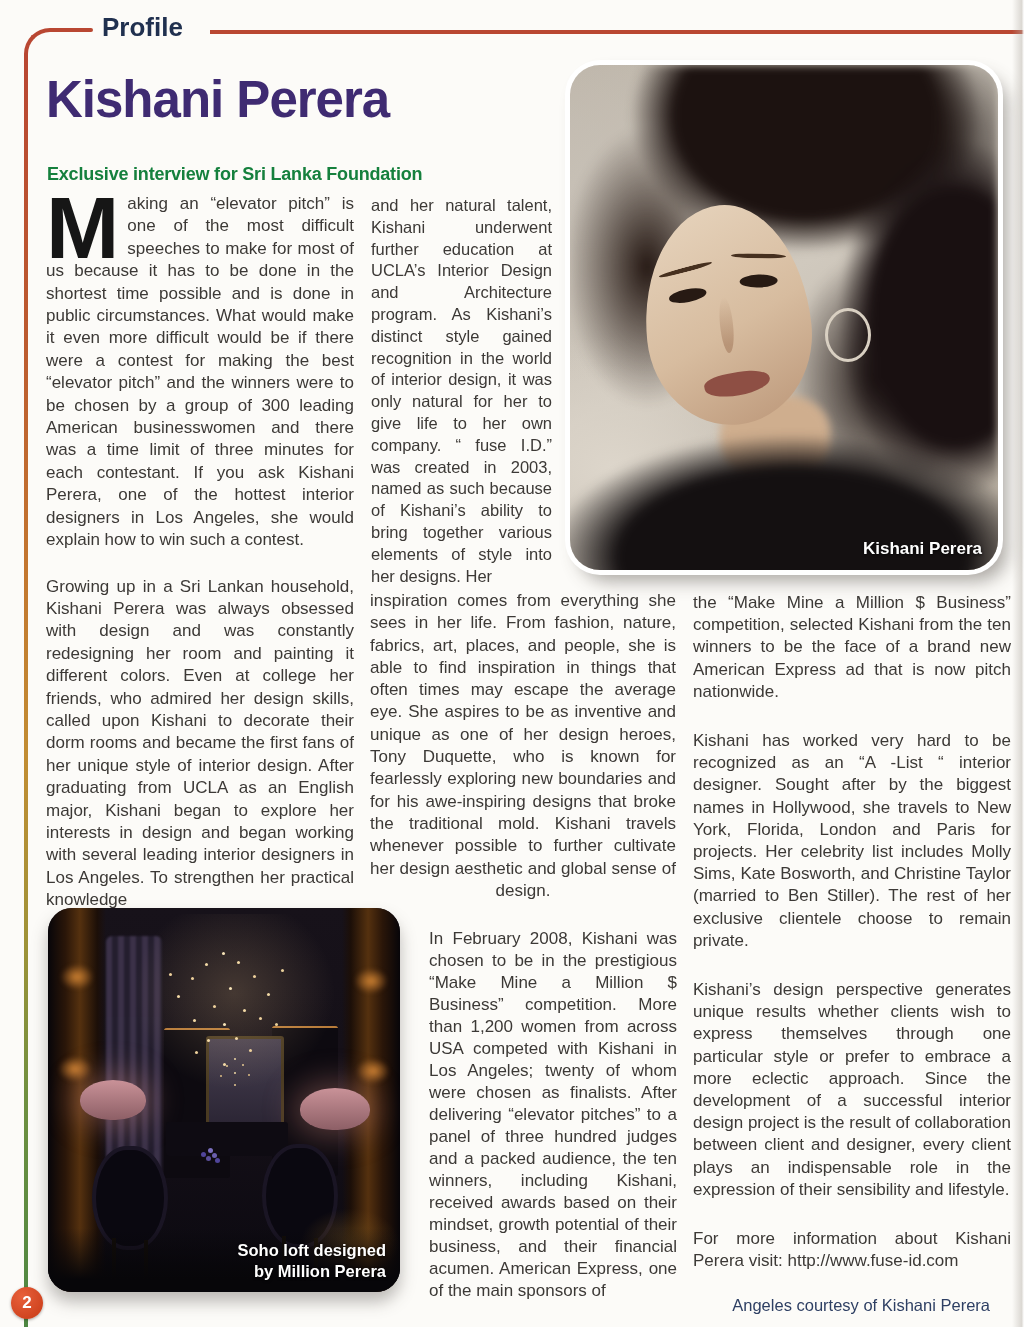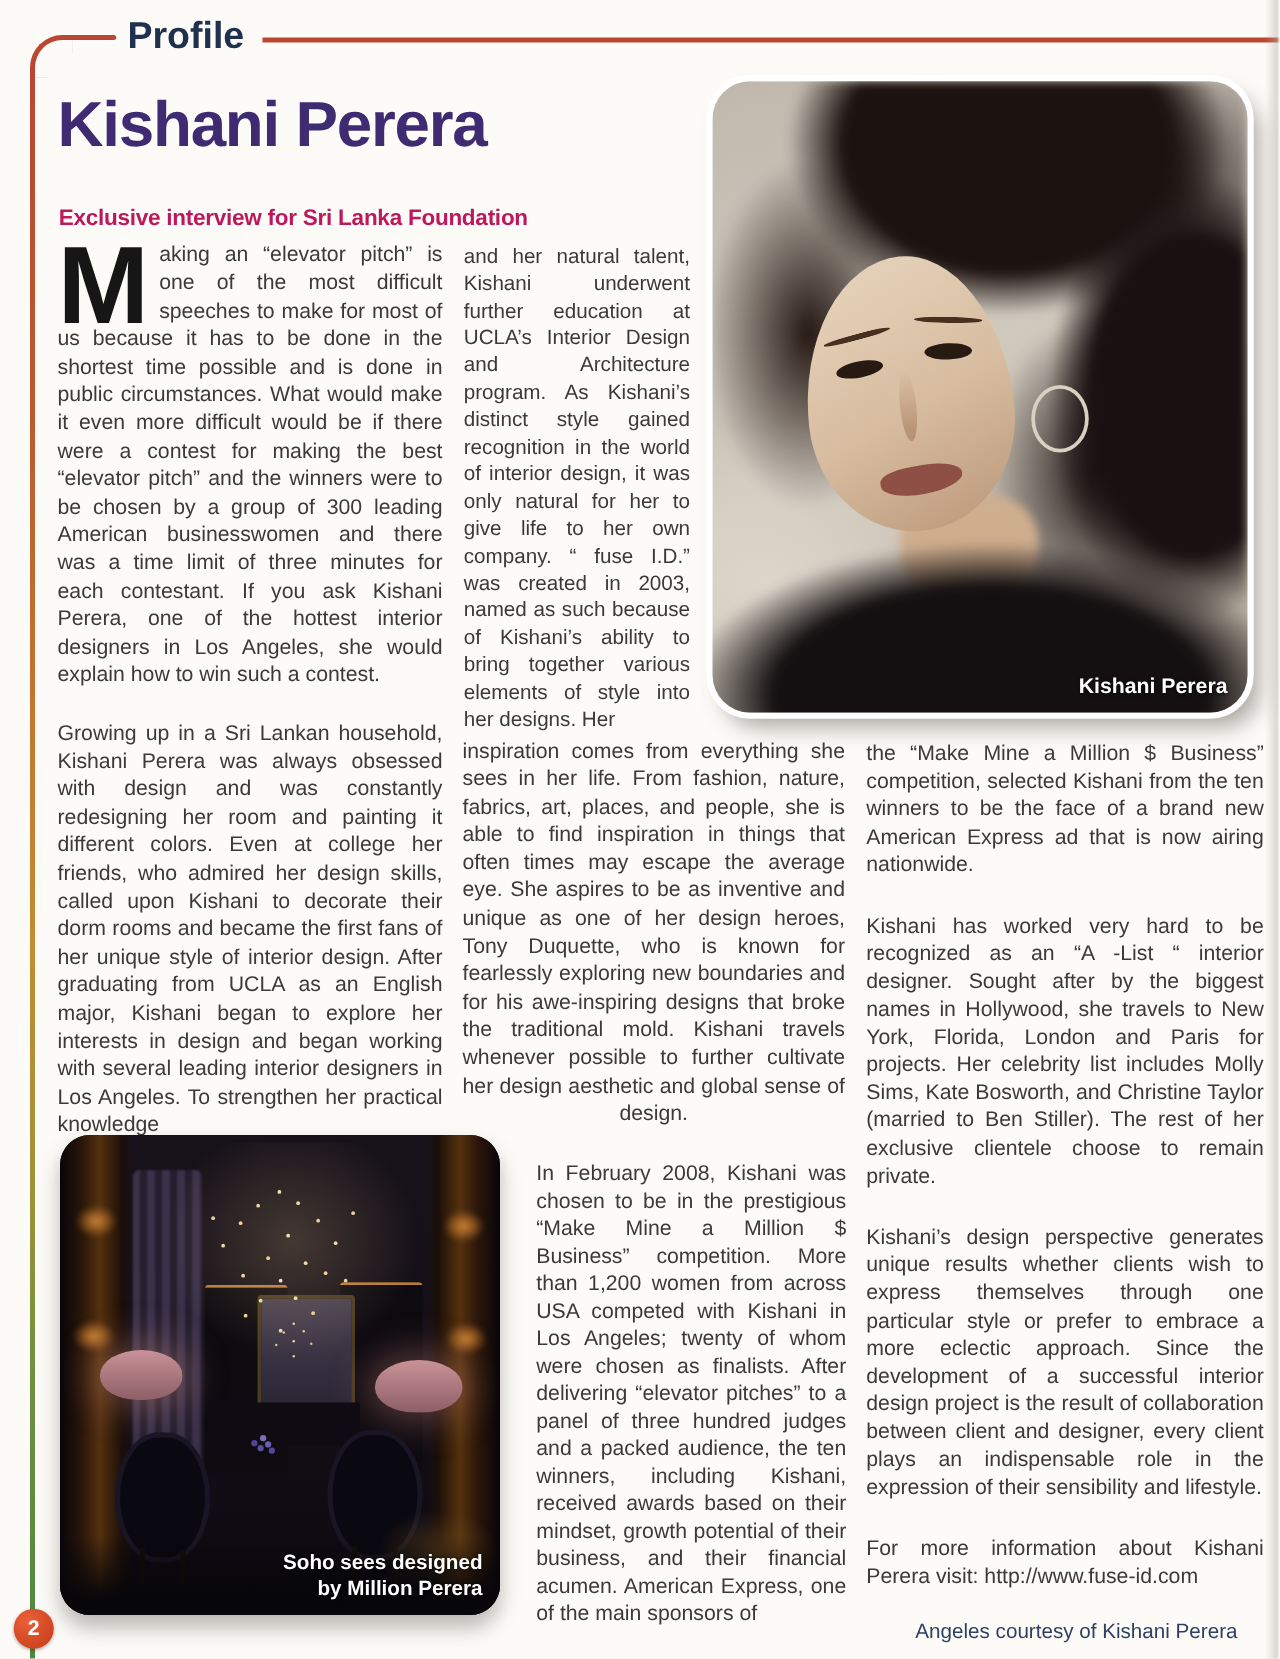--- a/index.html
+++ b/index.html
@@ -8,28 +8,28 @@
     background:#fcfbf8; overflow:hidden;
     font-family:"Liberation Sans", sans-serif;
   }
   
   .frame-corner { position:absolute; left:24px; top:28px; width:30px; height:30px;
     border-left:4px solid #b94732; border-top:4px solid #b94732; border-top-left-radius:26px; }
   .frame-left { position:absolute; left:24px; top:56px; width:4px; height:1271px;
     background:linear-gradient(180deg,#b94732 0%,#bc5a2f 22%,#c3762f 40%,#c28d33 55%,#9e9338 70%,#6f9040 82%,#4d8742 100%); }
   .frame-top-short { position:absolute; left:53px; top:28px; width:40px; height:4px; background:#b94732; border-radius:2px; }
   .frame-top-long  { position:absolute; left:210px; top:30px; width:814px; height:4px; background:#b94732; }
-  .profile-label { position:absolute; left:102px; top:12px; font-size:30px; font-weight:bold; color:#20304f; }
+  .profile-label { position:absolute; left:102px; top:12px; font-size:26px; font-weight:bold; color:#20304f; }
   .scan-edge { position:absolute; right:0; top:0; width:12px; height:1327px;
     background:linear-gradient(90deg, rgba(180,174,166,0) 0%, rgba(180,174,166,0.45) 80%, #ffffff 100%); }
 
   
   .title    { position:absolute; left:46px; top:70px;  font-size:51px; font-weight:bold; color:#3f2b72; letter-spacing:-1px; }
   .subtitle { position:absolute; left:46px; top:117px; font-size:34px; font-weight:normal; color:#4a3a80; letter-spacing:0.4px; }
-  .kicker   { position:absolute; left:47px; top:164px; font-size:18px; font-weight:bold; color:#be185d; letter-spacing:-0.2px; }
+  .kicker   { position:absolute; left:47px; top:164px; font-size:18px; font-weight:bold; color:#15803d; letter-spacing:-0.2px; }
 
   
   .col { position:absolute; text-align:justify; color:#3c3936; font-size:17px; }
   .col .para { margin:0; }
   .col .para + .para { margin-top:24px; }
   #col1  { left:46px;  top:193px; width:308px; line-height:22.4px; }
   #col2a { left:371px; top:195px; width:181px; line-height:21.8px; font-size:16.5px; }
   #col2b { left:370px; top:590px; width:306px; line-height:22.3px; text-align-last:center; }
   #col2b .para { text-align:justify; }
   #col2c { left:429px; top:928px; width:248px; line-height:22px; }
@@ -175,21 +175,21 @@
 
   <div class="col" id="col2b">
     <p class="para">inspiration comes from everything she sees in her life.  From fashion, nature, fabrics, art, places, and people, she is able to find inspiration in things that often times may escape the average eye. She aspires to be as inventive and unique as one of her design heroes, Tony Duquette, who is known for fearlessly exploring new boundaries and for his awe-inspiring designs that broke the traditional mold.  Kishani travels whenever possible to further cultivate her design aesthetic and global sense of design.</p>
   </div>
 
   <div class="col" id="col2c">
     <p class="para">In February 2008, Kishani was chosen to be in the prestigious “Make Mine a Million $ Business” competition. More than 1,200 women from across USA competed with Kishani in Los Angeles; twenty of whom were chosen as finalists. After delivering “elevator pitches” to a panel of three hundred judges and a packed audience, the ten winners, including Kishani, received awards based on their mindset, growth potential of their business, and their financial acumen.  American Express, one of the main sponsors of</p>
   </div>
 
   <div class="col" id="col3">
-    <p class="para">the “Make Mine a Million $ Business” competition, selected Kishani from the ten winners to be the face of a brand new American Express ad that is now airing nationwide.</p>
+    <p class="para">the “Make Mine a Million $ Business” competition, selected Kishani from the ten winners to be the face of a brand new American Express ad that is now pitch nationwide.</p>
     <p class="para">Kishani has worked very hard to be recognized as an “A -List “ interior designer.  Sought after by the biggest names in Hollywood, she travels to New York, Florida, London and Paris for projects. Her celebrity list includes Molly Sims, Kate Bosworth, and Christine Taylor (married to Ben Stiller).  The rest of her exclusive clientele choose to remain private.</p>
     <p class="para">Kishani’s design perspective generates unique results whether clients wish to express themselves through one particular style or prefer to embrace a more eclectic approach.  Since the development of a successful interior design project is the result of collaboration between client and designer, every client plays an indispensable role in the expression of their sensibility and lifestyle.</p>
     <p class="para">For more information about Kishani Perera visit: http://www.fuse-id.com</p>
   </div>
 
   <div class="photo interior">
     <div class="int-wall l"></div>
     <div class="int-wall r"></div>
     <div class="int-streak" style="left:12px; top:56px;"></div>
     <div class="int-streak" style="left:10px; top:148px;"></div>
@@ -208,21 +208,21 @@
     <div class="flowers"></div>
     <div class="chair l"></div>
     <div class="chair r"></div>
     <div class="chair-leg" style="left:64px; top:330px;"></div>
     <div class="chair-leg" style="left:96px; top:332px;"></div>
     <div class="chair-leg" style="left:234px; top:328px;"></div>
     <div class="chair-leg" style="left:266px; top:330px;"></div>
     <div class="rug"></div>
     <div class="floor"></div>
     <div class="photo-caption interior-caption">
-      <div>Soho sees designed</div>
+      <div>Soho loft designed</div>
       <div>by Million Perera</div>
     </div>
   </div>
 
   <div class="page-badge">2</div>
   <div class="footer-credit">Angeles courtesy of Kishani Perera</div>
 
 </div>
 
 </body></html>

